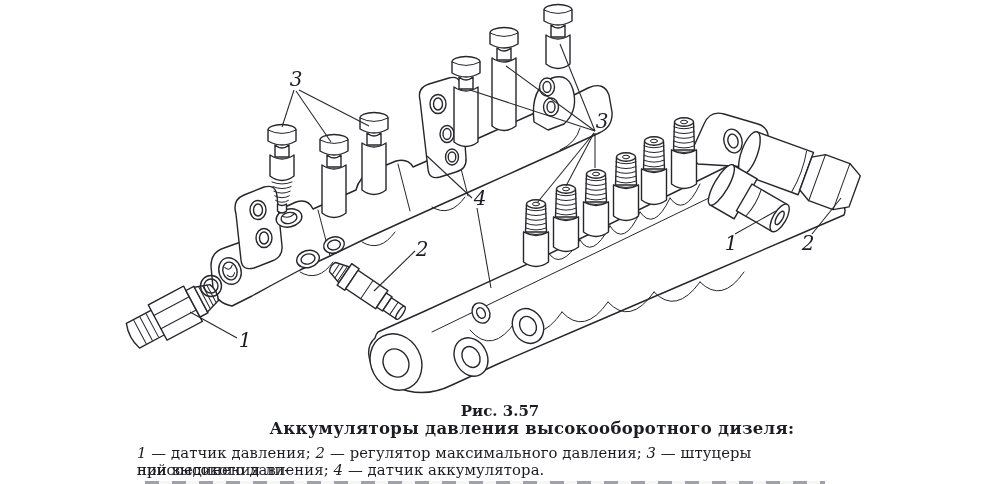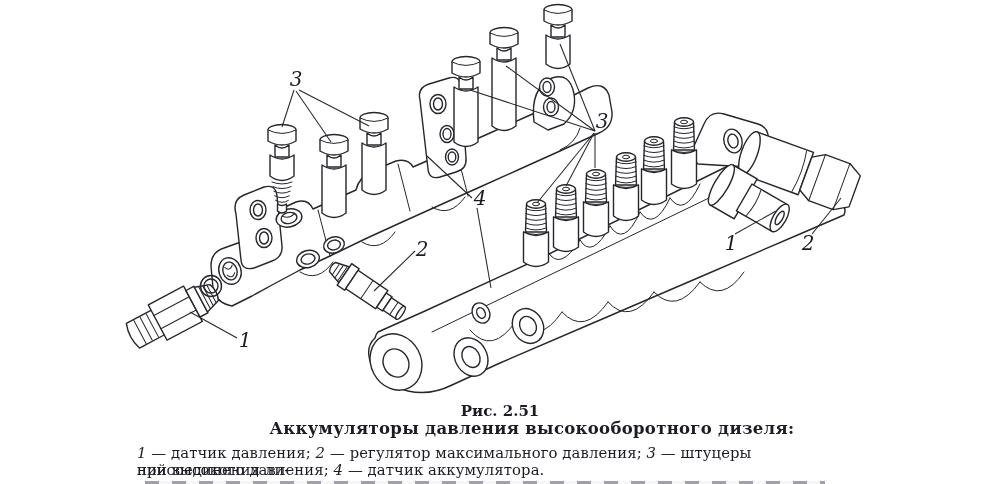--- a/index.html
+++ b/index.html
@@ -338,20 +338,20 @@
     <text class="callout" x="602" y="128" text-anchor="middle">3</text>
     <text class="callout" x="480" y="205" text-anchor="middle">4</text>
     <text class="callout" x="422" y="256" text-anchor="middle">2</text>
     <text class="callout" x="245" y="347" text-anchor="middle">1</text>
     <text class="callout" x="731" y="250" text-anchor="middle">1</text>
     <text class="callout" x="808" y="250" text-anchor="middle">2</text>
   </g>
 </svg>
 
 <div class="caption">
-  <div class="fig-label">Рис. 2.51</div>
+  <div class="fig-label">Рис. 3.57</div>
   <div class="fig-title">Аккумуляторы давления высокооборотного дизеля:</div>
   <div class="legend-line legend-1"><i>1</i><span> — датчик давления; </span><i>2</i><span> — регулятор максимального давления; </span><i>3</i><span> — штуцеры присоединения ли-</span></div>
   <div class="legend-line legend-2"><span>ний высокого давления; </span><i>4</i><span> — датчик аккумулятора.</span></div>
 </div>
 
 <div class="scan-artifact"></div>
 </div>
 
 </body></html>

